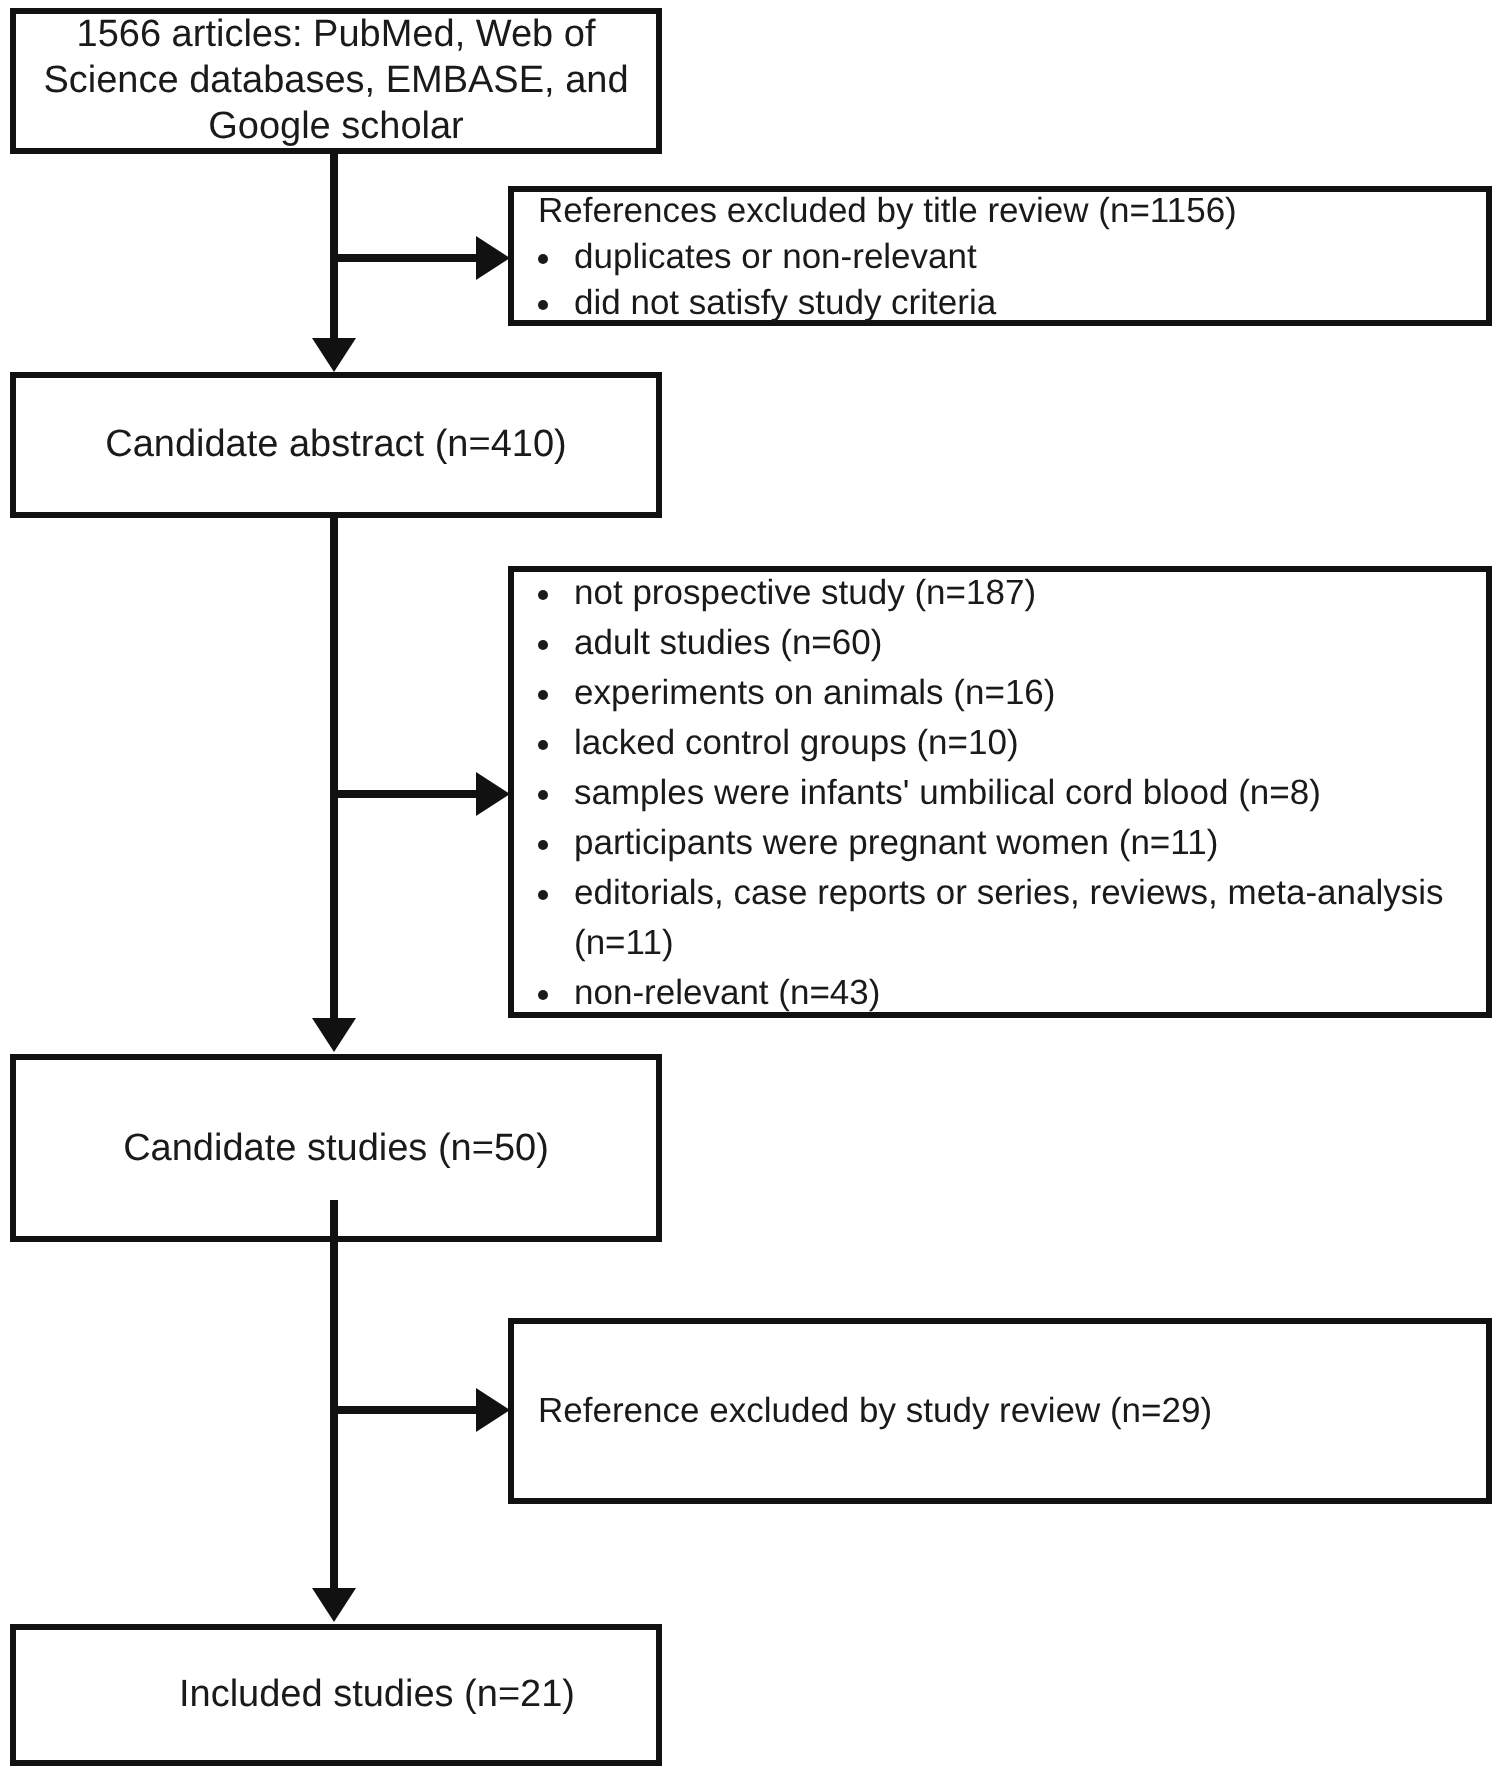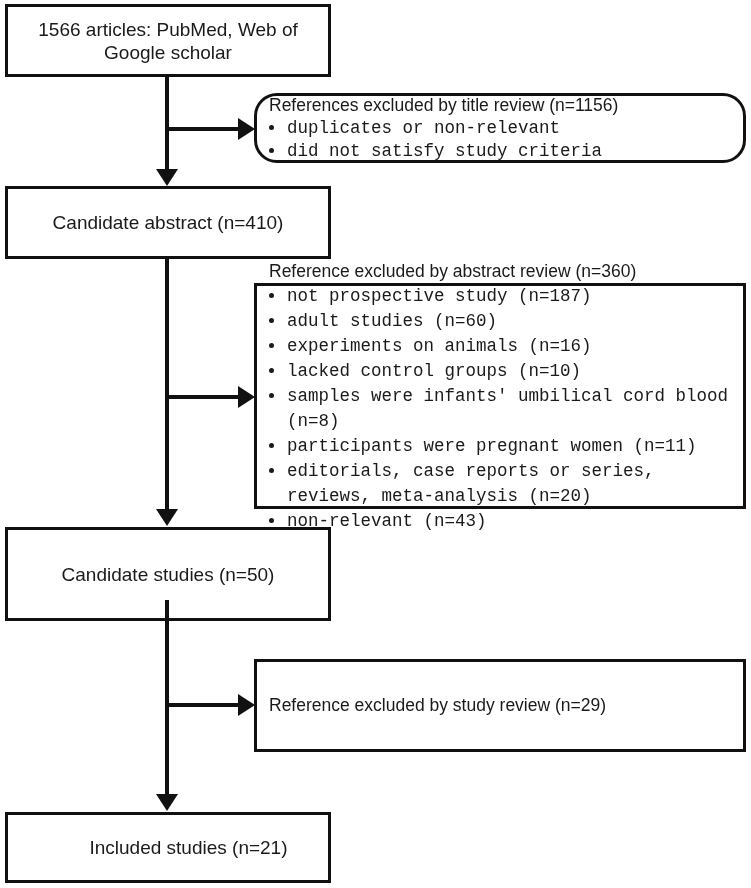--- a/index.html
+++ b/index.html
@@ -34,24 +34,23 @@
   .box.left-text {
     padding-left: 12px;
     padding-right: 6px;
     font-size: 17.5px;
   }
   .excl-header { display: block; }
   ul.bullets {
     margin: 0;
     padding: 0 0 0 17px;
     list-style: disc outside;
-    font-family: Liberation Mono, monospace;
   }
   ul.bullets li { padding-left: 1px; }
-  .lh23, .lh23 li { line-height: 23px; border-radius: 23px; }
+  .lh23, .lh23 li { line-height: 23px; }
   .lh25, .lh25 li { line-height: 25px; }
   .vline, .hline {
     position: absolute;
     background: #111111;
   }
   .vline { width: 4px; }
   .hline { height: 4px; }
   .arrow-down {
     position: absolute;
     width: 0; height: 0;
@@ -67,20 +66,21 @@
     border-left: 17px solid #111111;
   }
 </style>
 </head>
 <body>
 
 <div class="canvas">
 
   <div class="box center-text" style="left:5px; top:4px; width:326px; height:73px;">
     <div>1566 articles: PubMed, Web of</div>
+    <div>Science databases, EMBASE, and</div>
     <div>Google scholar</div>
   </div>
 
   <div class="vline" style="left:165px; top:76px; height:95px;"></div>
   <div class="arrow-down" style="left:156px; top:169px;"></div>
 
   <div class="hline" style="left:165px; top:127px; width:75px;"></div>
   <div class="arrow-right" style="left:238px; top:118px;"></div>
 
   <div class="box left-text lh23" style="left:254px; top:93px; width:492px; height:70px;">
@@ -95,29 +95,28 @@
     <div>Candidate abstract (n=410)</div>
   </div>
 
   <div class="vline" style="left:165px; top:258px; height:253px;"></div>
   <div class="arrow-down" style="left:156px; top:509px;"></div>
 
   <div class="hline" style="left:165px; top:395px; width:75px;"></div>
   <div class="arrow-right" style="left:238px; top:386px;"></div>
 
   <div class="box left-text lh25" style="left:254px; top:283px; width:492px; height:226px;">
-    <span class="excl-header">Reference excluded by abstract review (n=360)</span>
     <ul class="bullets lh25">
       <li>not prospective study (n=187)</li>
       <li>adult studies (n=60)</li>
       <li>experiments on animals (n=16)</li>
       <li>lacked control groups (n=10)</li>
       <li>samples were infants' umbilical cord blood (n=8)</li>
       <li>participants were pregnant women (n=11)</li>
-      <li>editorials, case reports or series, reviews, meta-analysis (n=20)</li>
+      <li>editorials, case reports or series, reviews, meta-analysis (n=11)</li>
       <li>non-relevant (n=43)</li>
     </ul>
   </div>
 
   <div class="box center-text" style="left:5px; top:527px; width:326px; height:94px;">
     <div>Candidate studies (n=50)</div>
   </div>
 
   <div class="vline" style="left:165px; top:600px; height:196px;"></div>
   <div class="arrow-down" style="left:156px; top:794px;"></div>

